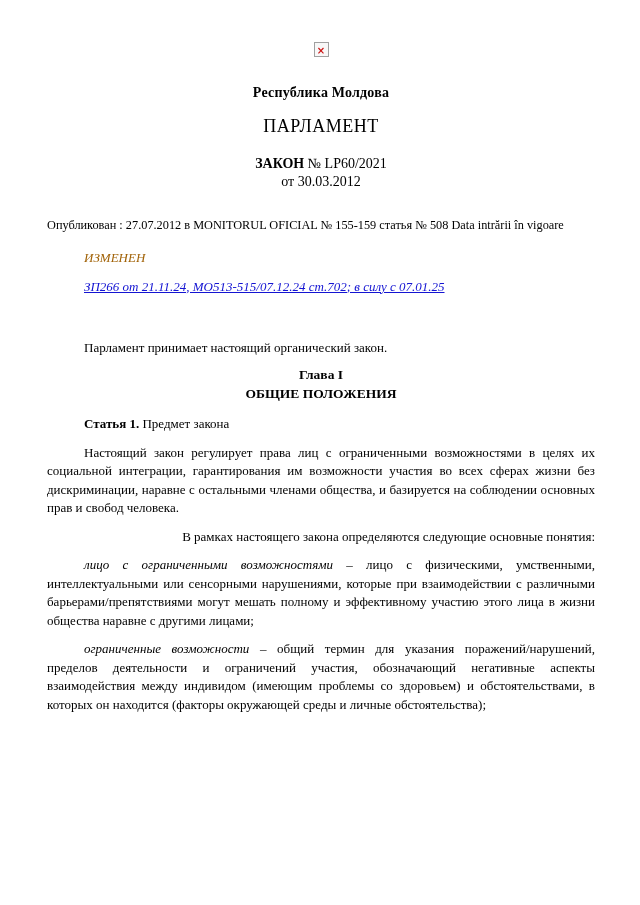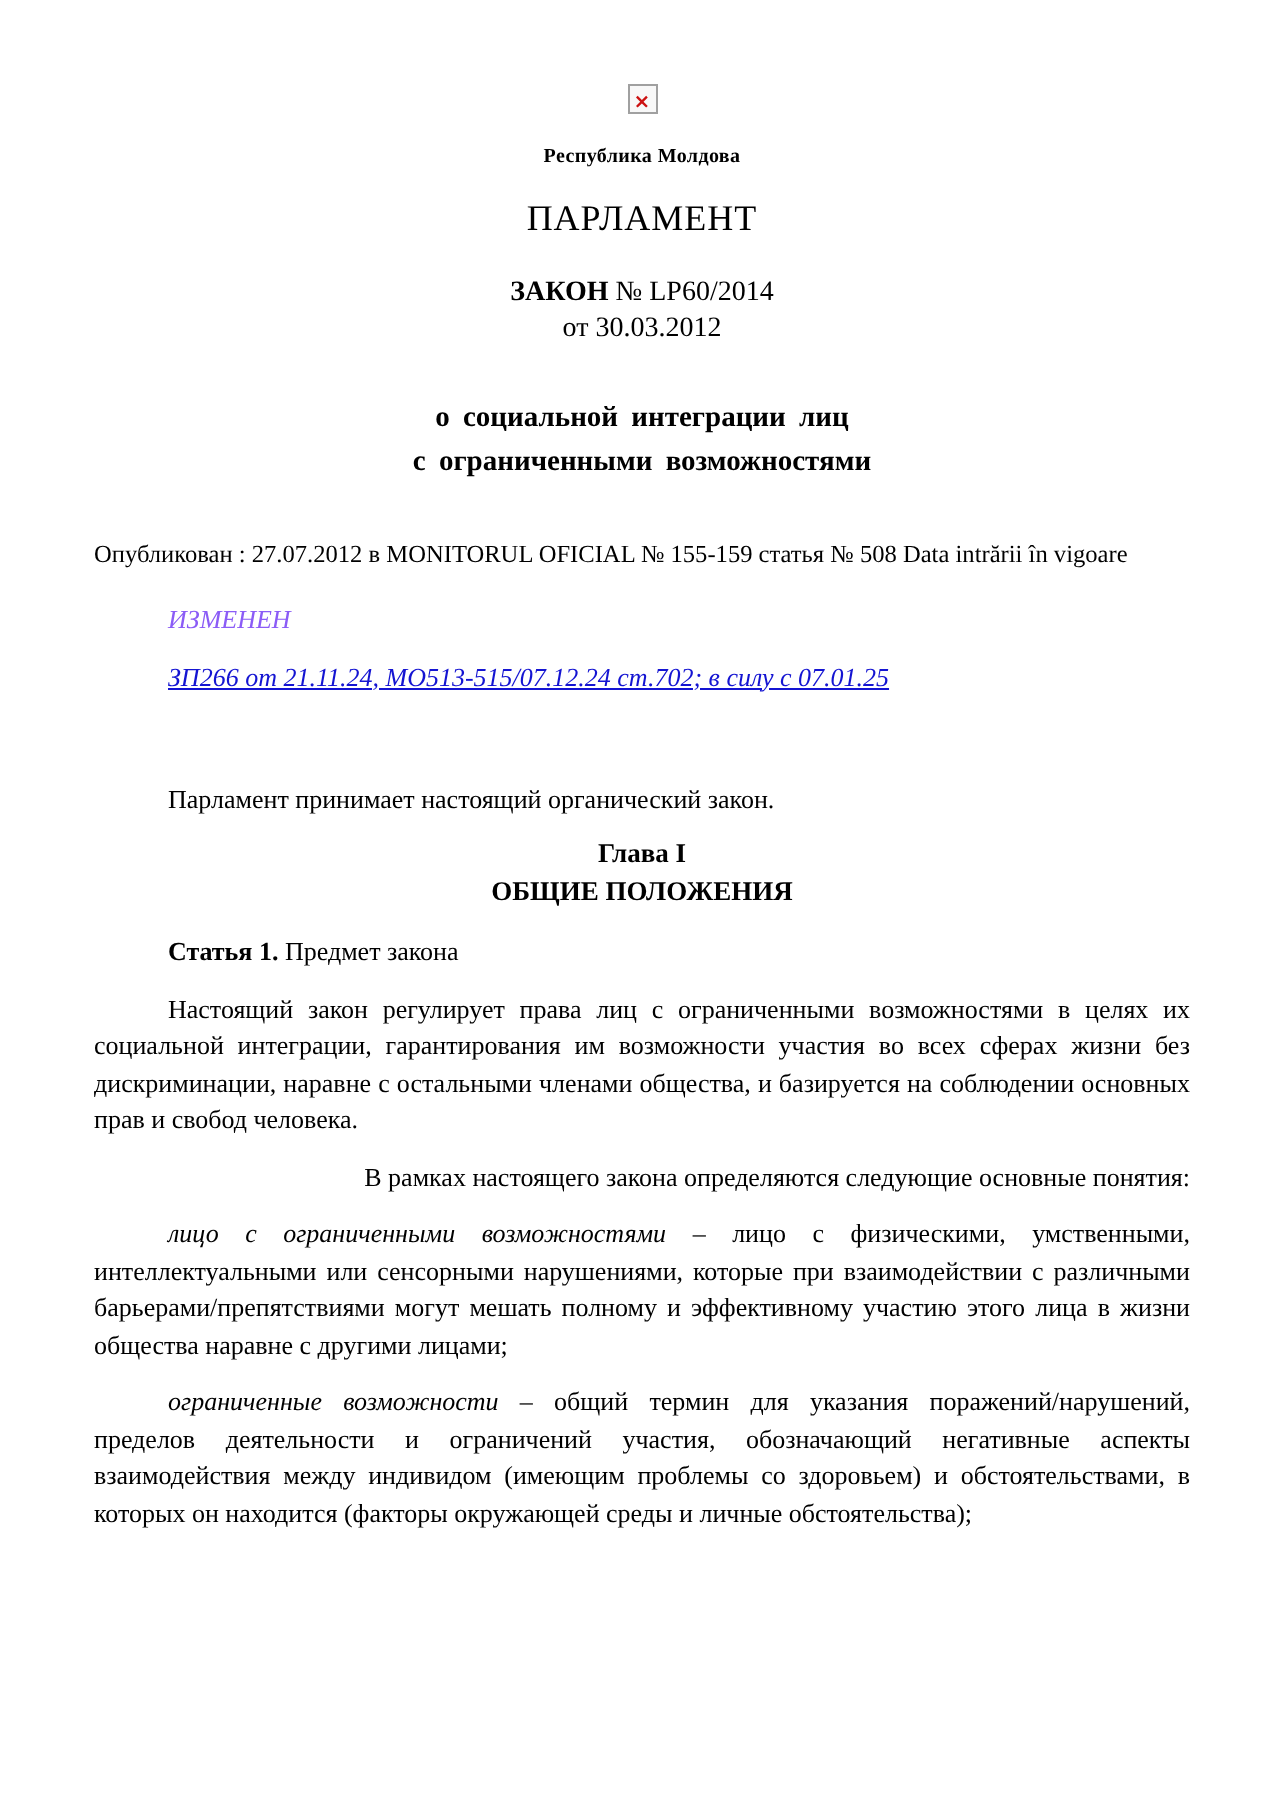--- a/index.html
+++ b/index.html
@@ -28,31 +28,31 @@
     line-height: 13px;
     text-align: center;
   }
   .broken-img .x {
     color: #cc1111;
     font-weight: bold;
     font-size: 10px;
     font-family: "DejaVu Sans", sans-serif;
   }
 
-  .country { margin-top: 16px; font-size: 10px; letter-spacing: 0.2px; }
+  .country { margin-top: 28px; font-size: 14px; letter-spacing: 0.2px; }
   .parliament { margin-top: 15px; font-size: 18px; letter-spacing: 0.5px; }
   .law-line { margin-top: 19px; font-size: 14px; }
   .law-date { margin-top: 1px; font-size: 14px; line-height: 17px; }
   .doc-title { margin-top: 25px; font-size: 14.5px; line-height: 22px; word-spacing: 3px; }
   .published { margin-top: 28px; font-size: 12.3px; }
 
   .amended {
     margin-top: 17px;
     margin-left: 37px;
-    color: #8b5cf6;
+    color: #a16207;
     font-style: italic;
     font-size: 13px;
   }
   .amend-link-row { margin-top: 13px; margin-left: 37px; }
   .amend-link {
     color: #1414d2;
     font-style: italic;
     font-size: 13px;
     text-decoration: underline;
   }
@@ -74,27 +74,23 @@
 <div class="page">
 
   <div class="icon-row">
     <span class="broken-img"><span class="x">×</span></span>
   </div>
 
   <div class="country bold center">Республика Молдова</div>
 
   <div class="parliament center">ПАРЛАМЕНТ</div>
 
-  <div class="law-line center"><span class="bold">ЗАКОН</span><span> № LP60/2014</span></div>
+  <div class="law-line center"><span class="bold">ЗАКОН</span><span> № LP60/2021</span></div>
   <div class="law-date center">от 30.03.2012</div>
 
-  <div class="doc-title bold center">
-    <div>о социальной интеграции лиц</div>
-    <div>с ограниченными возможностями</div>
-  </div>
 
   <div class="published">Опубликован : 27.07.2012 в MONITORUL OFICIAL № 155-159 статья № 508 Data intrării în vigoare</div>
 
   <div class="amended">ИЗМЕНЕН</div>
 
   <div class="amend-link-row">
     <a class="amend-link" href="#">ЗП266 от 21.11.24, МО513-515/07.12.24 ст.702; в силу с 07.01.25</a>
   </div>
 
   <p class="para intro">Парламент принимает настоящий органический закон.</p>

